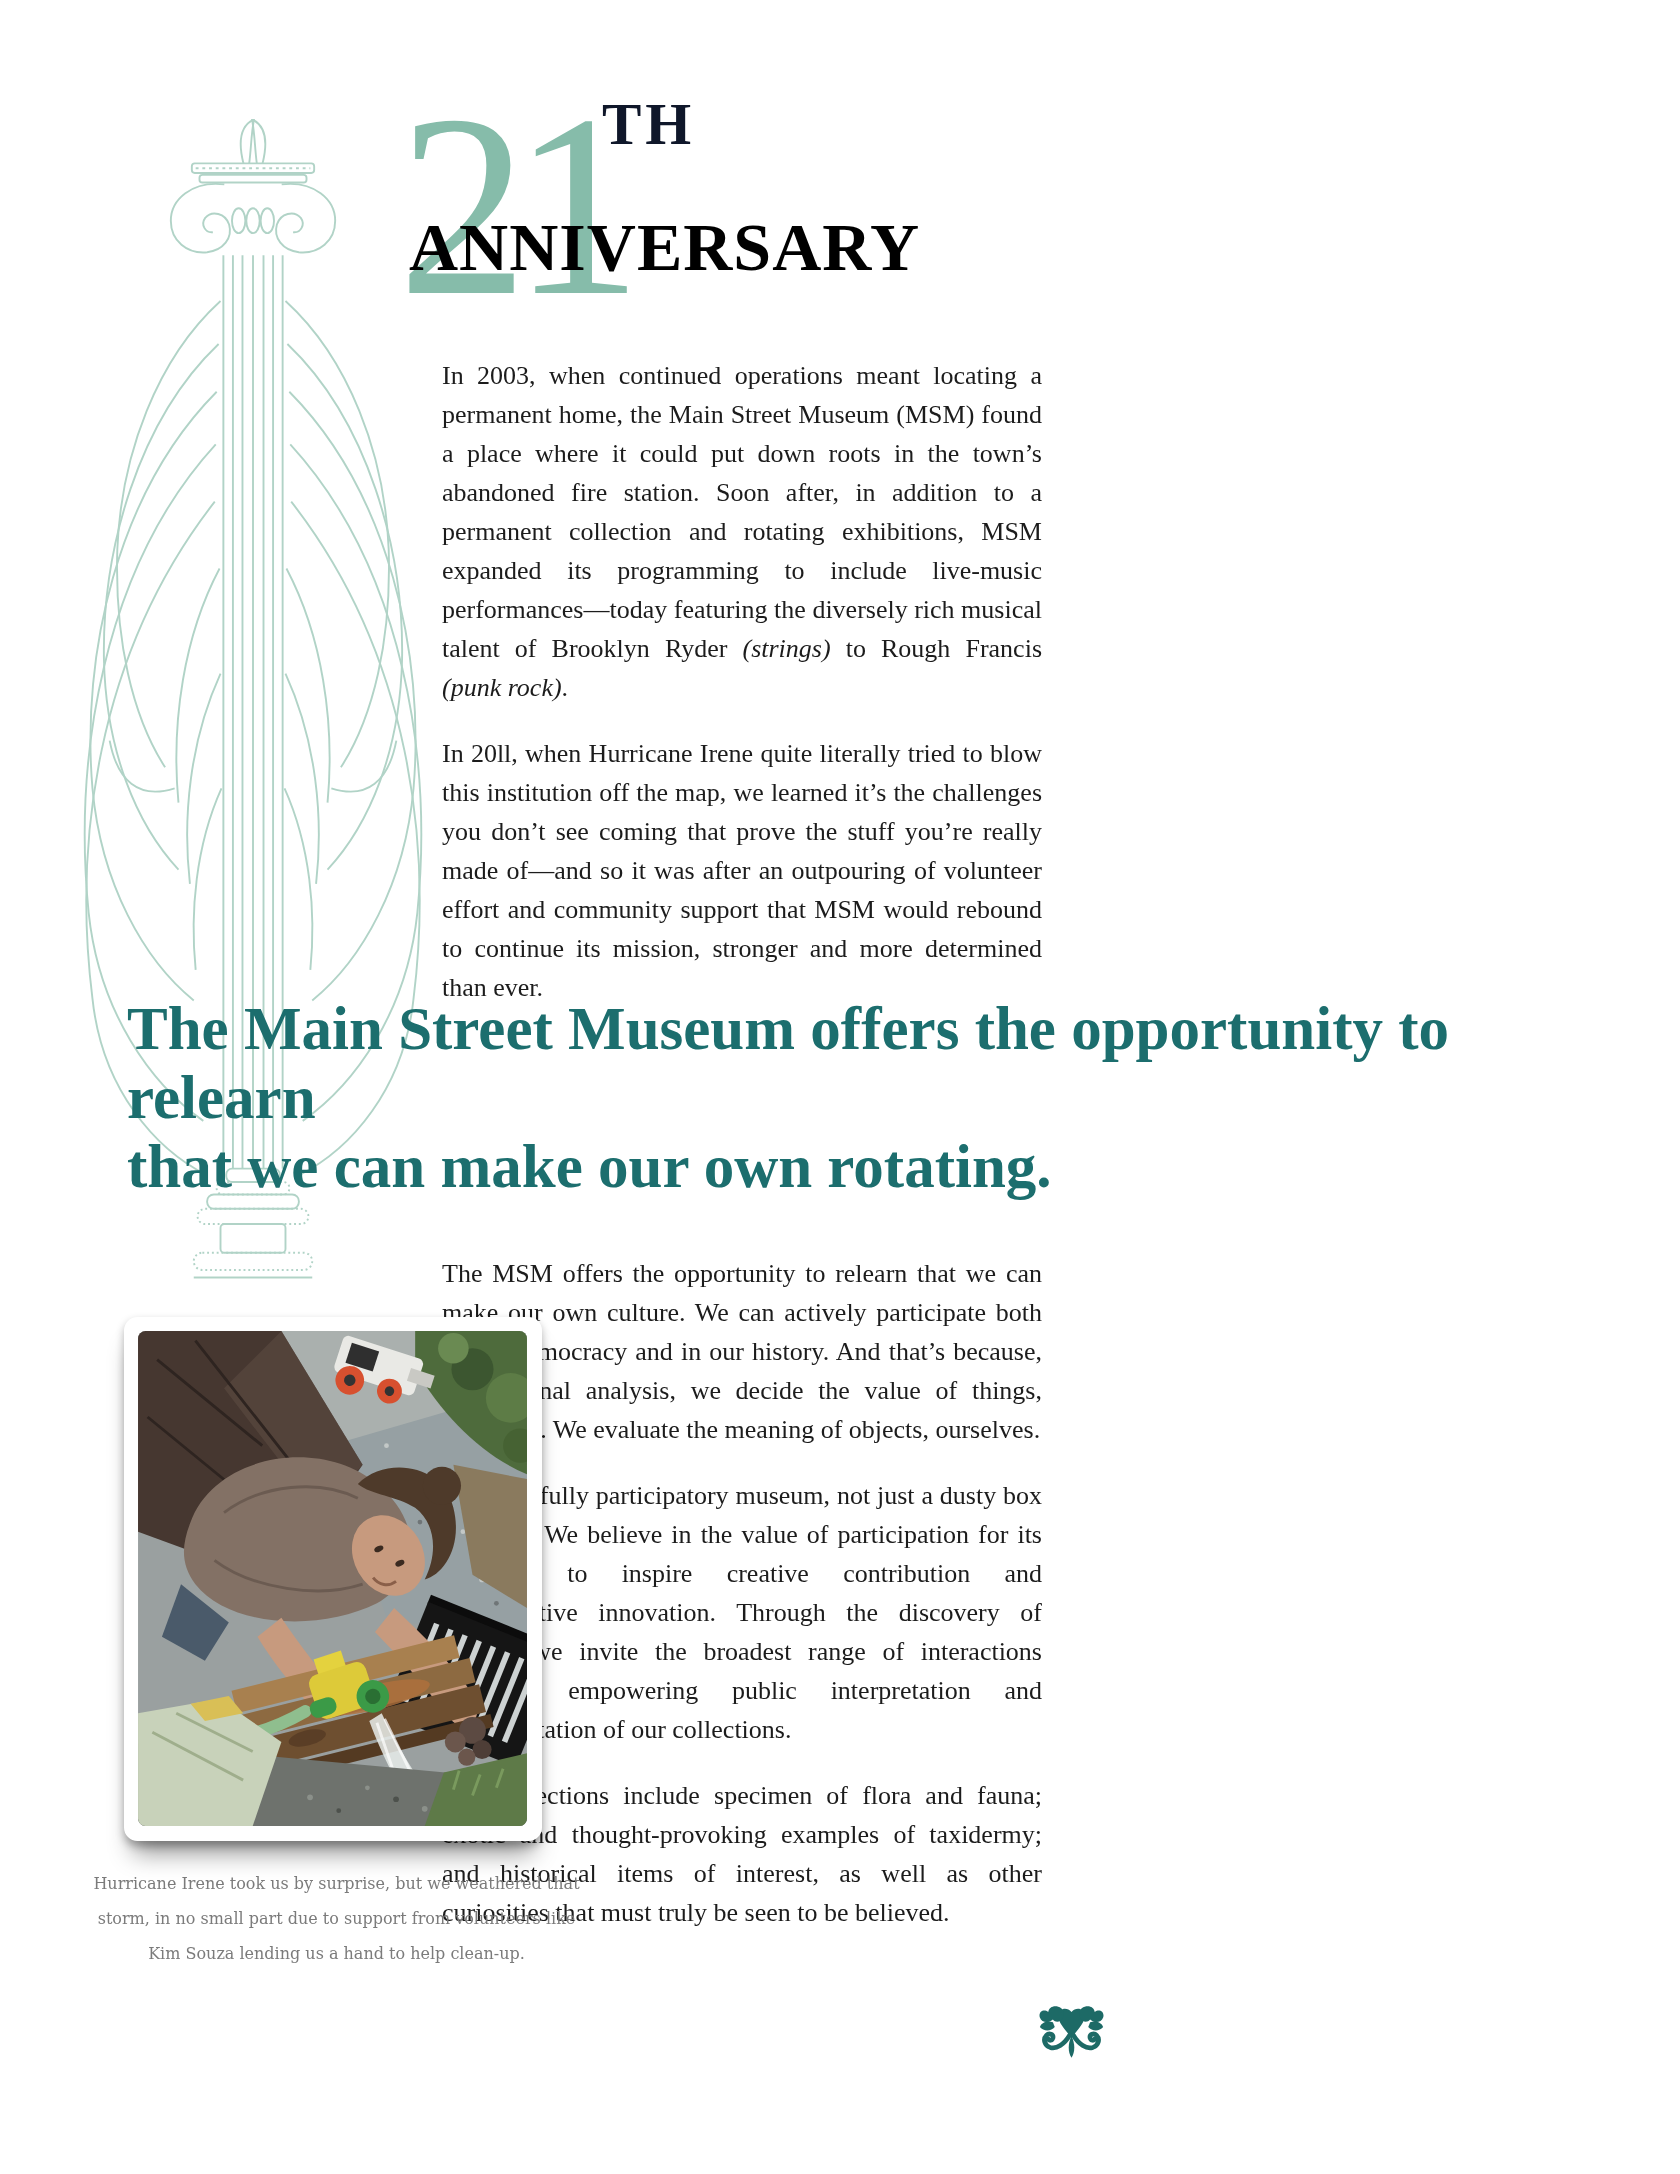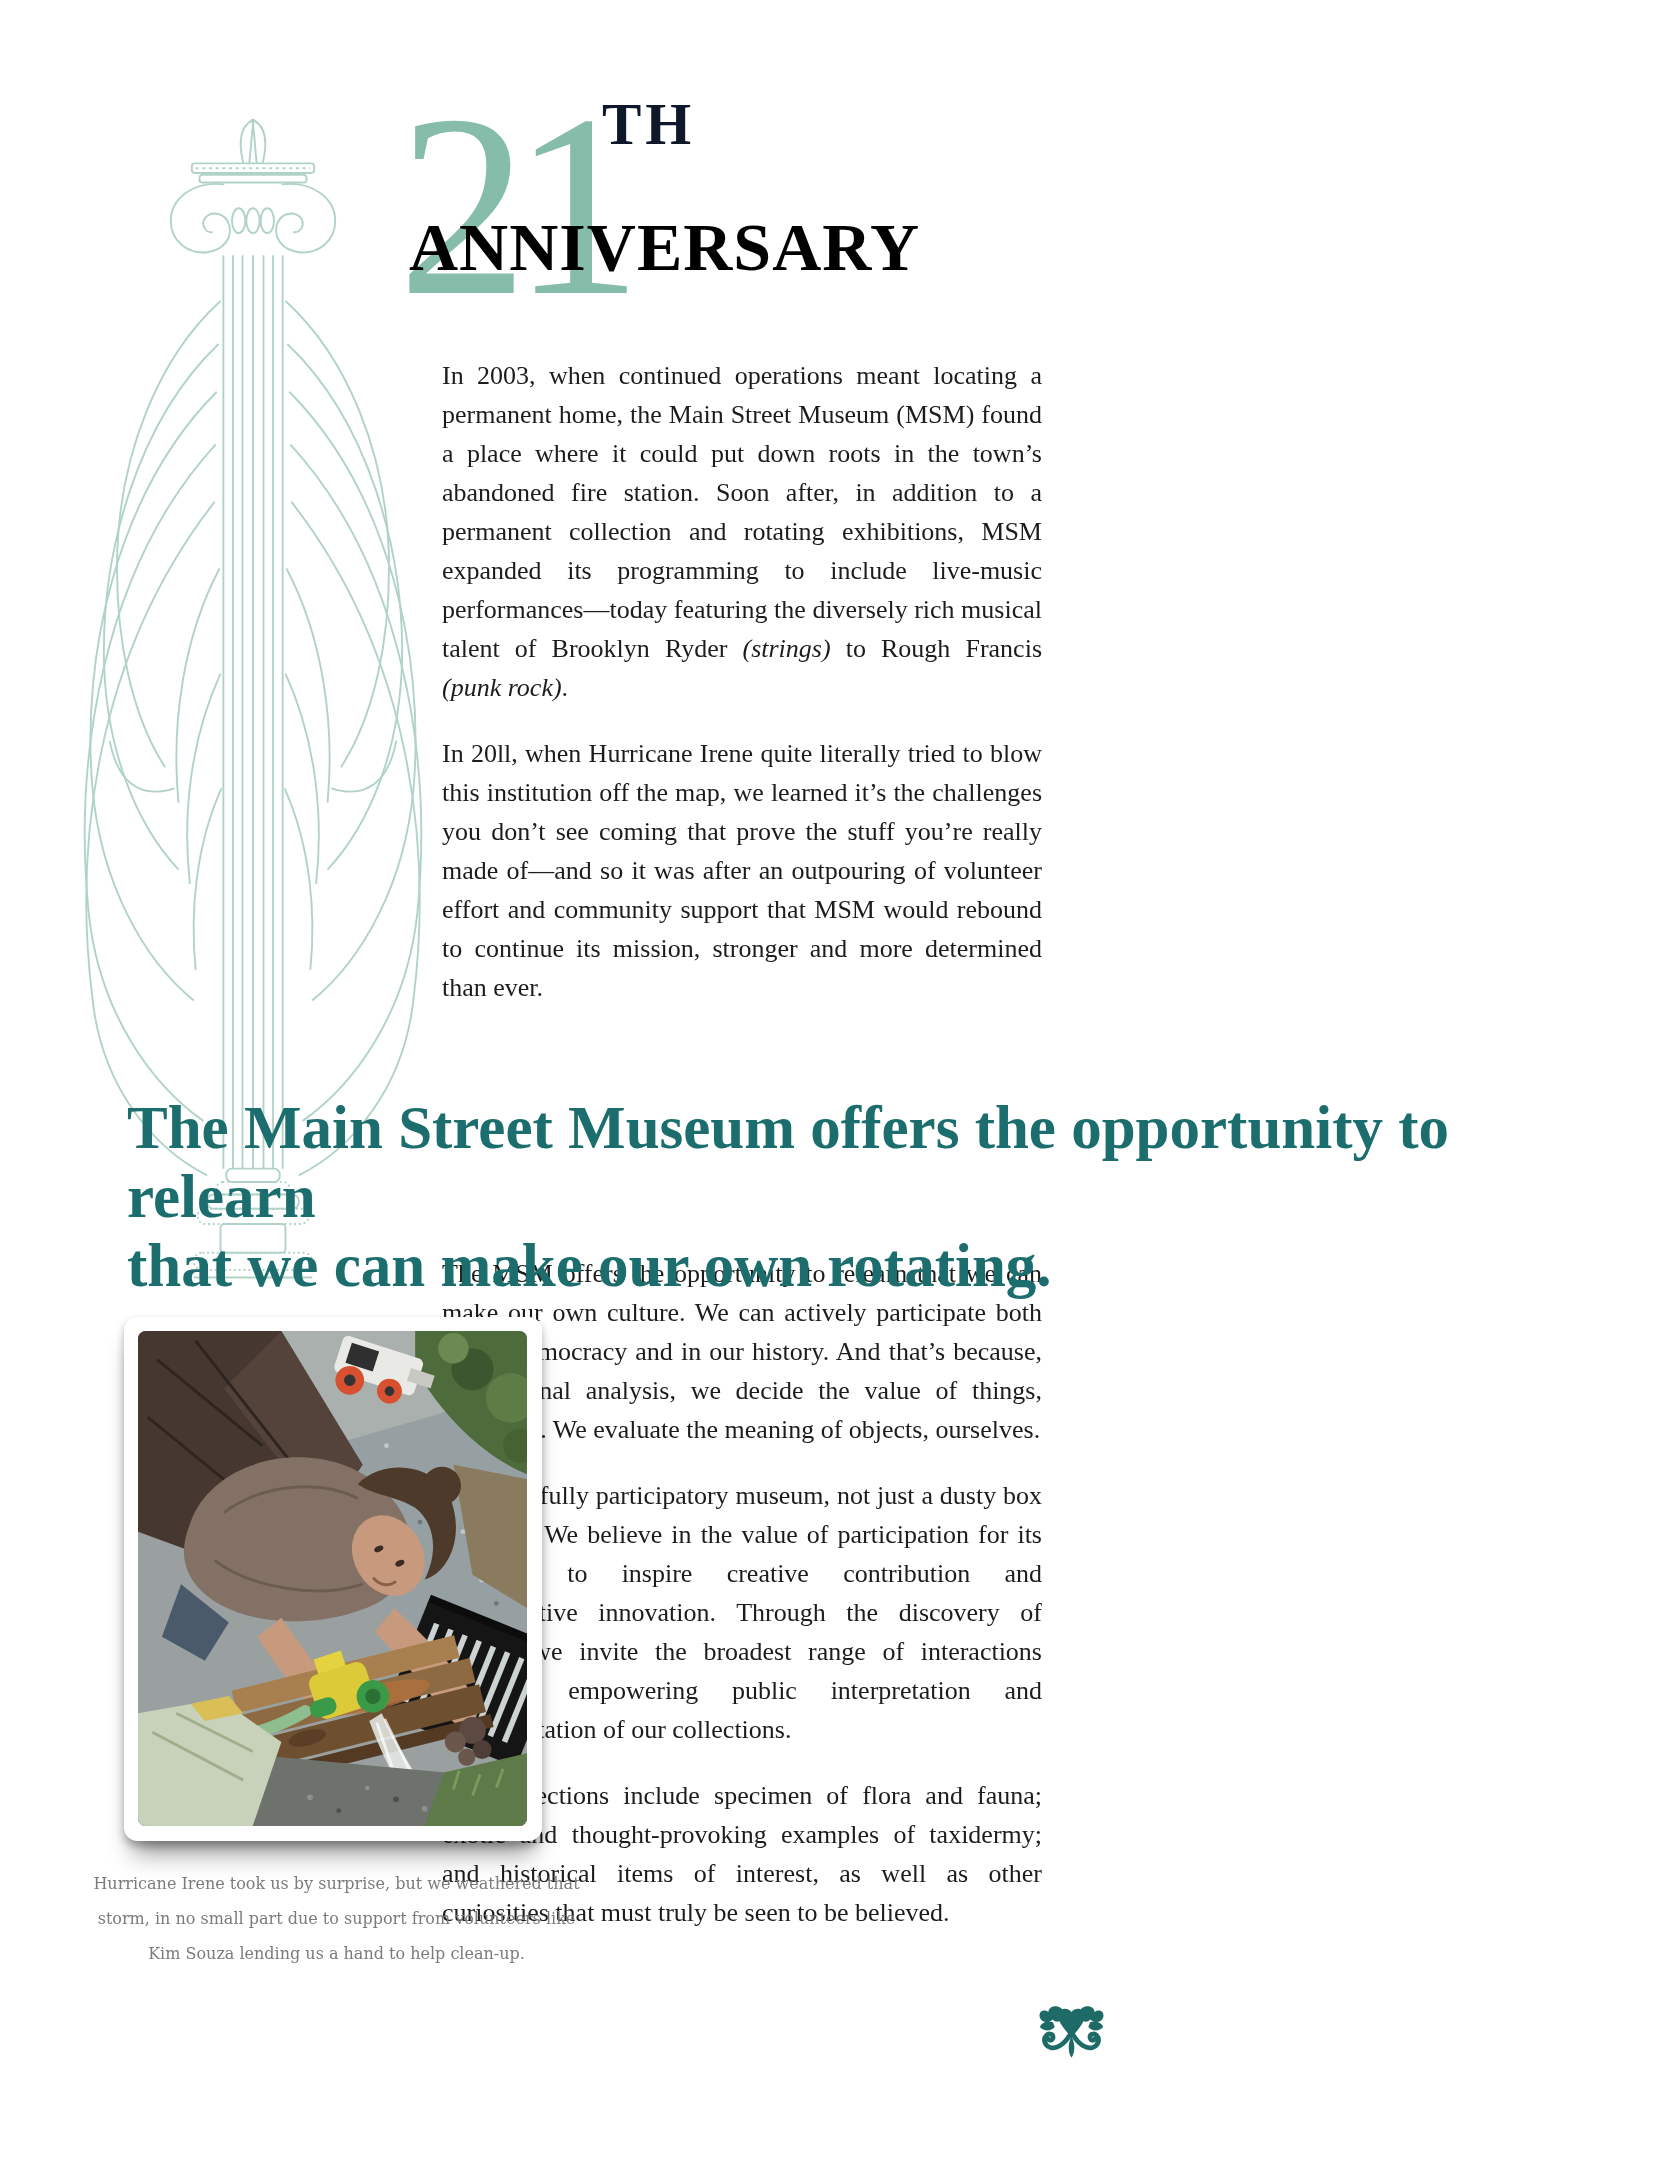--- a/index.html
+++ b/index.html
@@ -28,21 +28,21 @@
   .intro-col{position:absolute;left:442px;top:356px;width:600px;z-index:3;}
   .body-col{position:absolute;left:442px;top:1254px;width:600px;z-index:3;}
   .intro-col p,.body-col p{
     font-size:26px;line-height:39px;color:#1C1C1C;
     text-align:justify;margin:0 0 27px 0;
   }
   .intro-col i,.body-col i{font-style:italic;}
 
   
   .headline{
-    position:absolute;left:127px;top:1093px;width:1520px;margin:0;
+    position:absolute;left:127px;top:994px;width:1520px;margin:0;
     font-size:61px;line-height:69px;font-weight:bold;color:#1C6E6E;z-index:4;
   }
   .headline span{display:block;}
 
   
   .photo-frame{
     position:absolute;left:124px;top:1317px;margin:0;padding:14.3px;
     background:#ffffff;border-radius:13.4px;z-index:5;
     box-shadow:0 4.8px 8.6px rgba(0,0,0,.28), 0 21px 25px -9.6px rgba(0,0,0,.42);
   }

